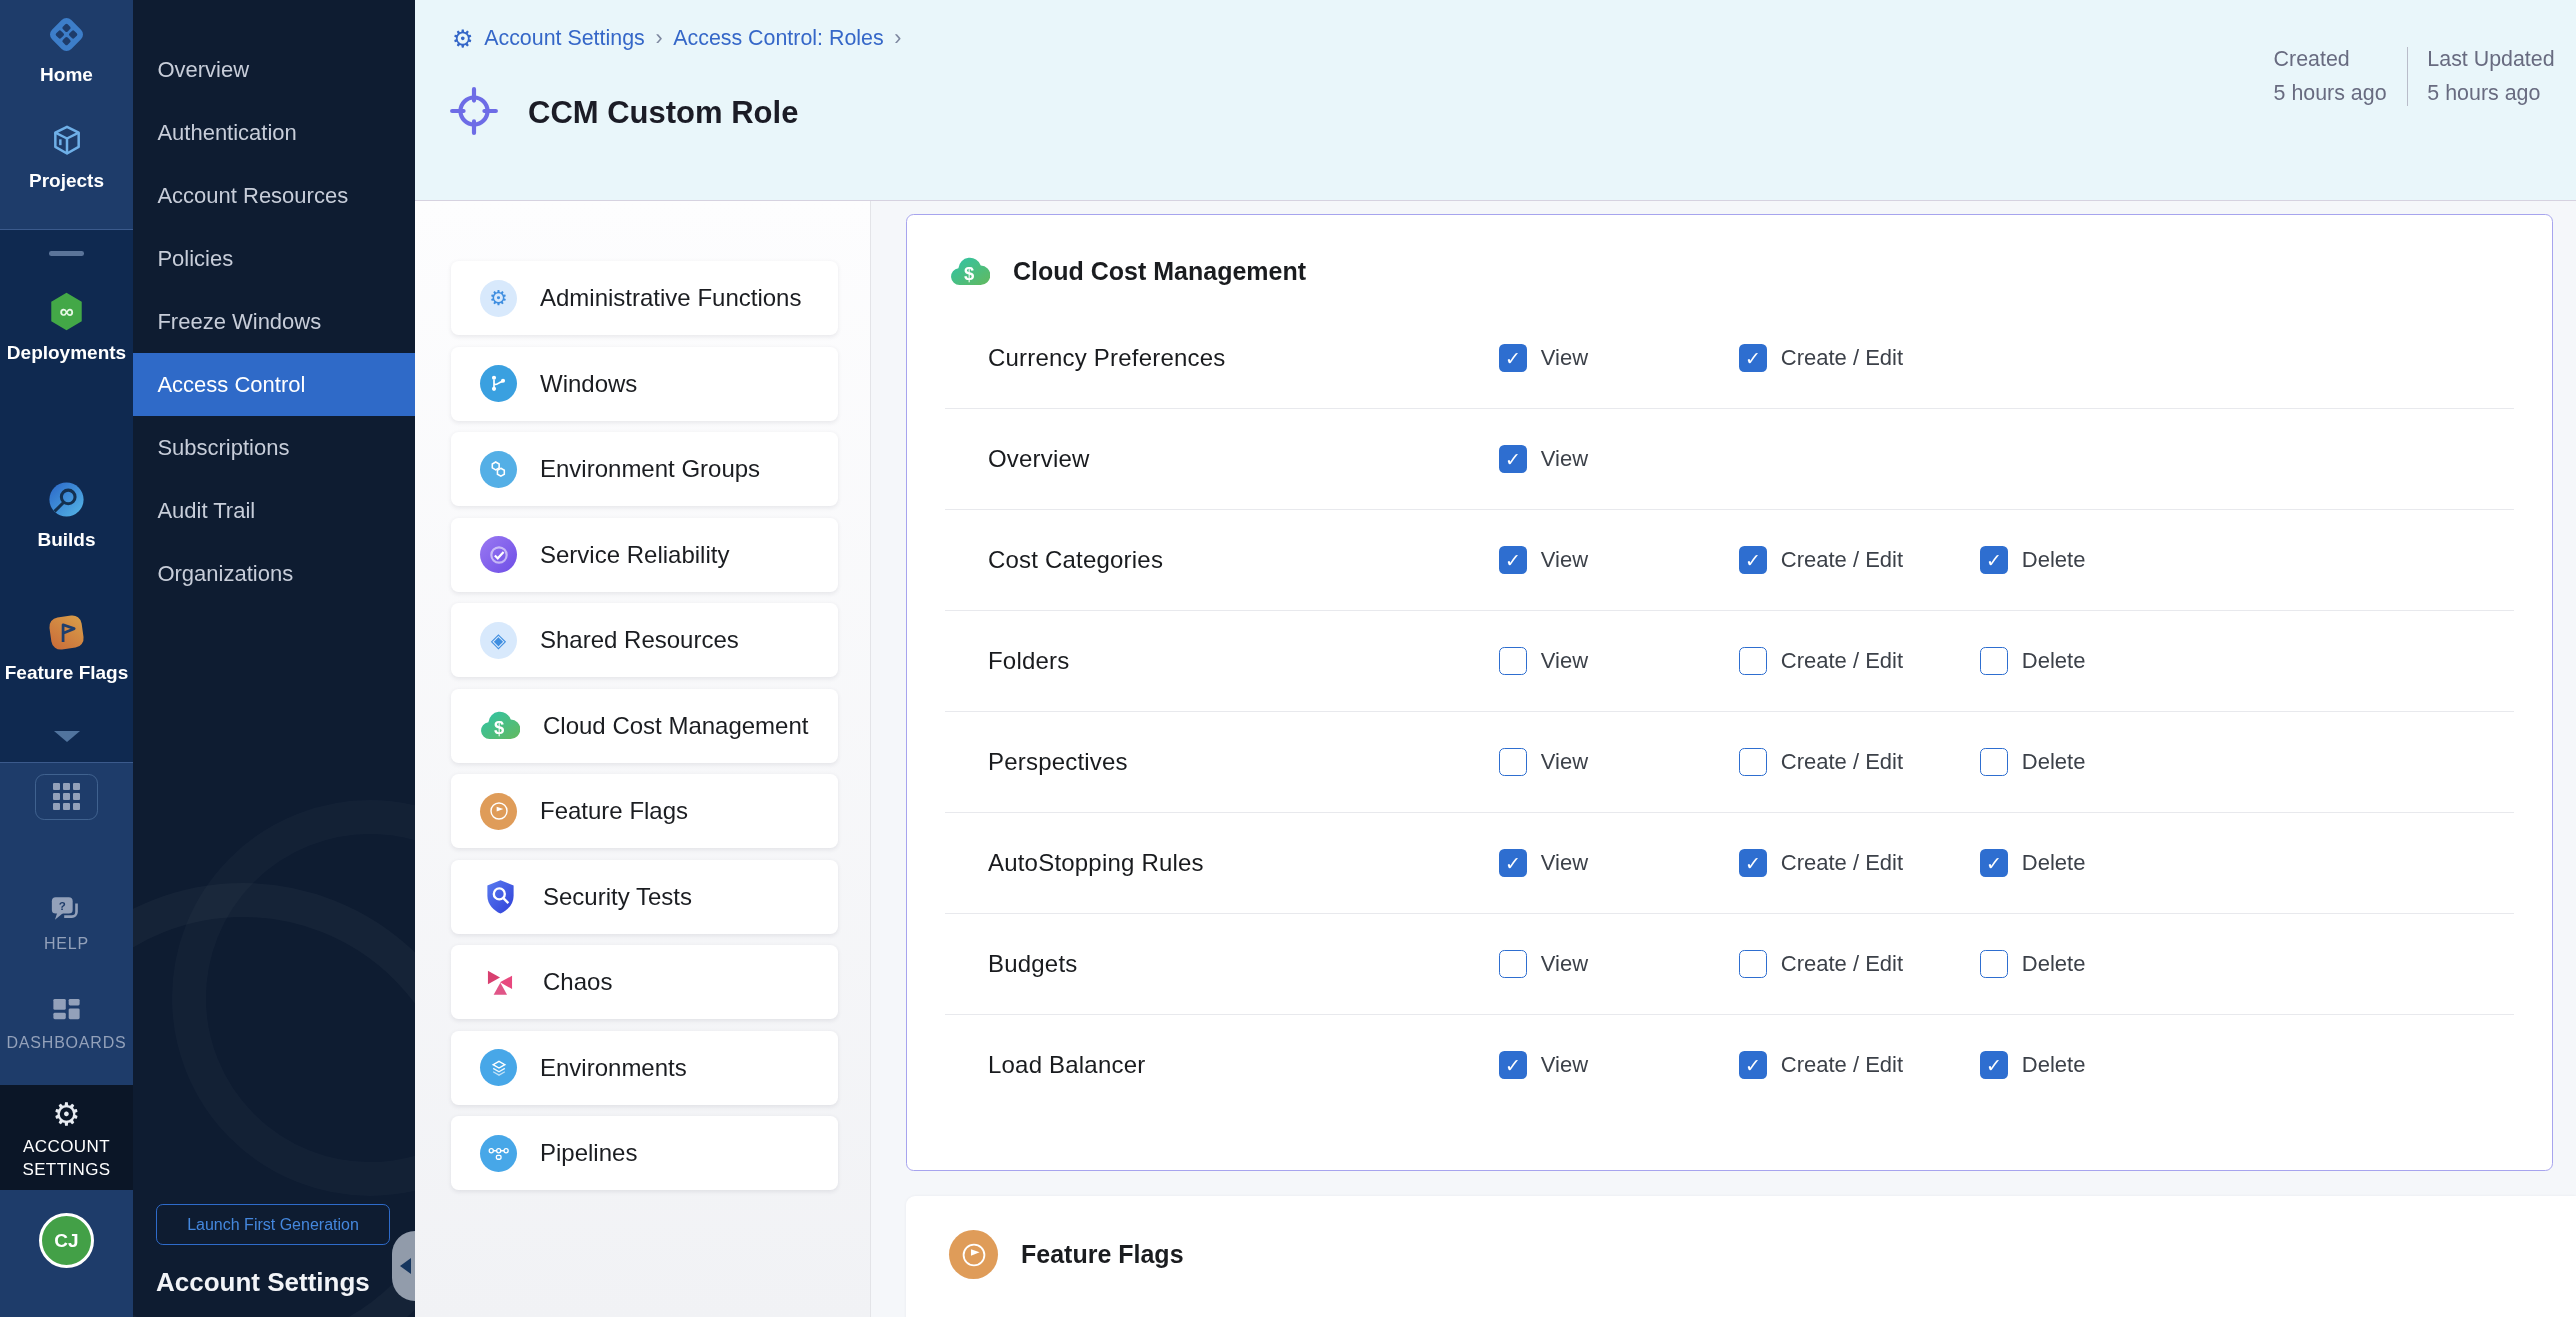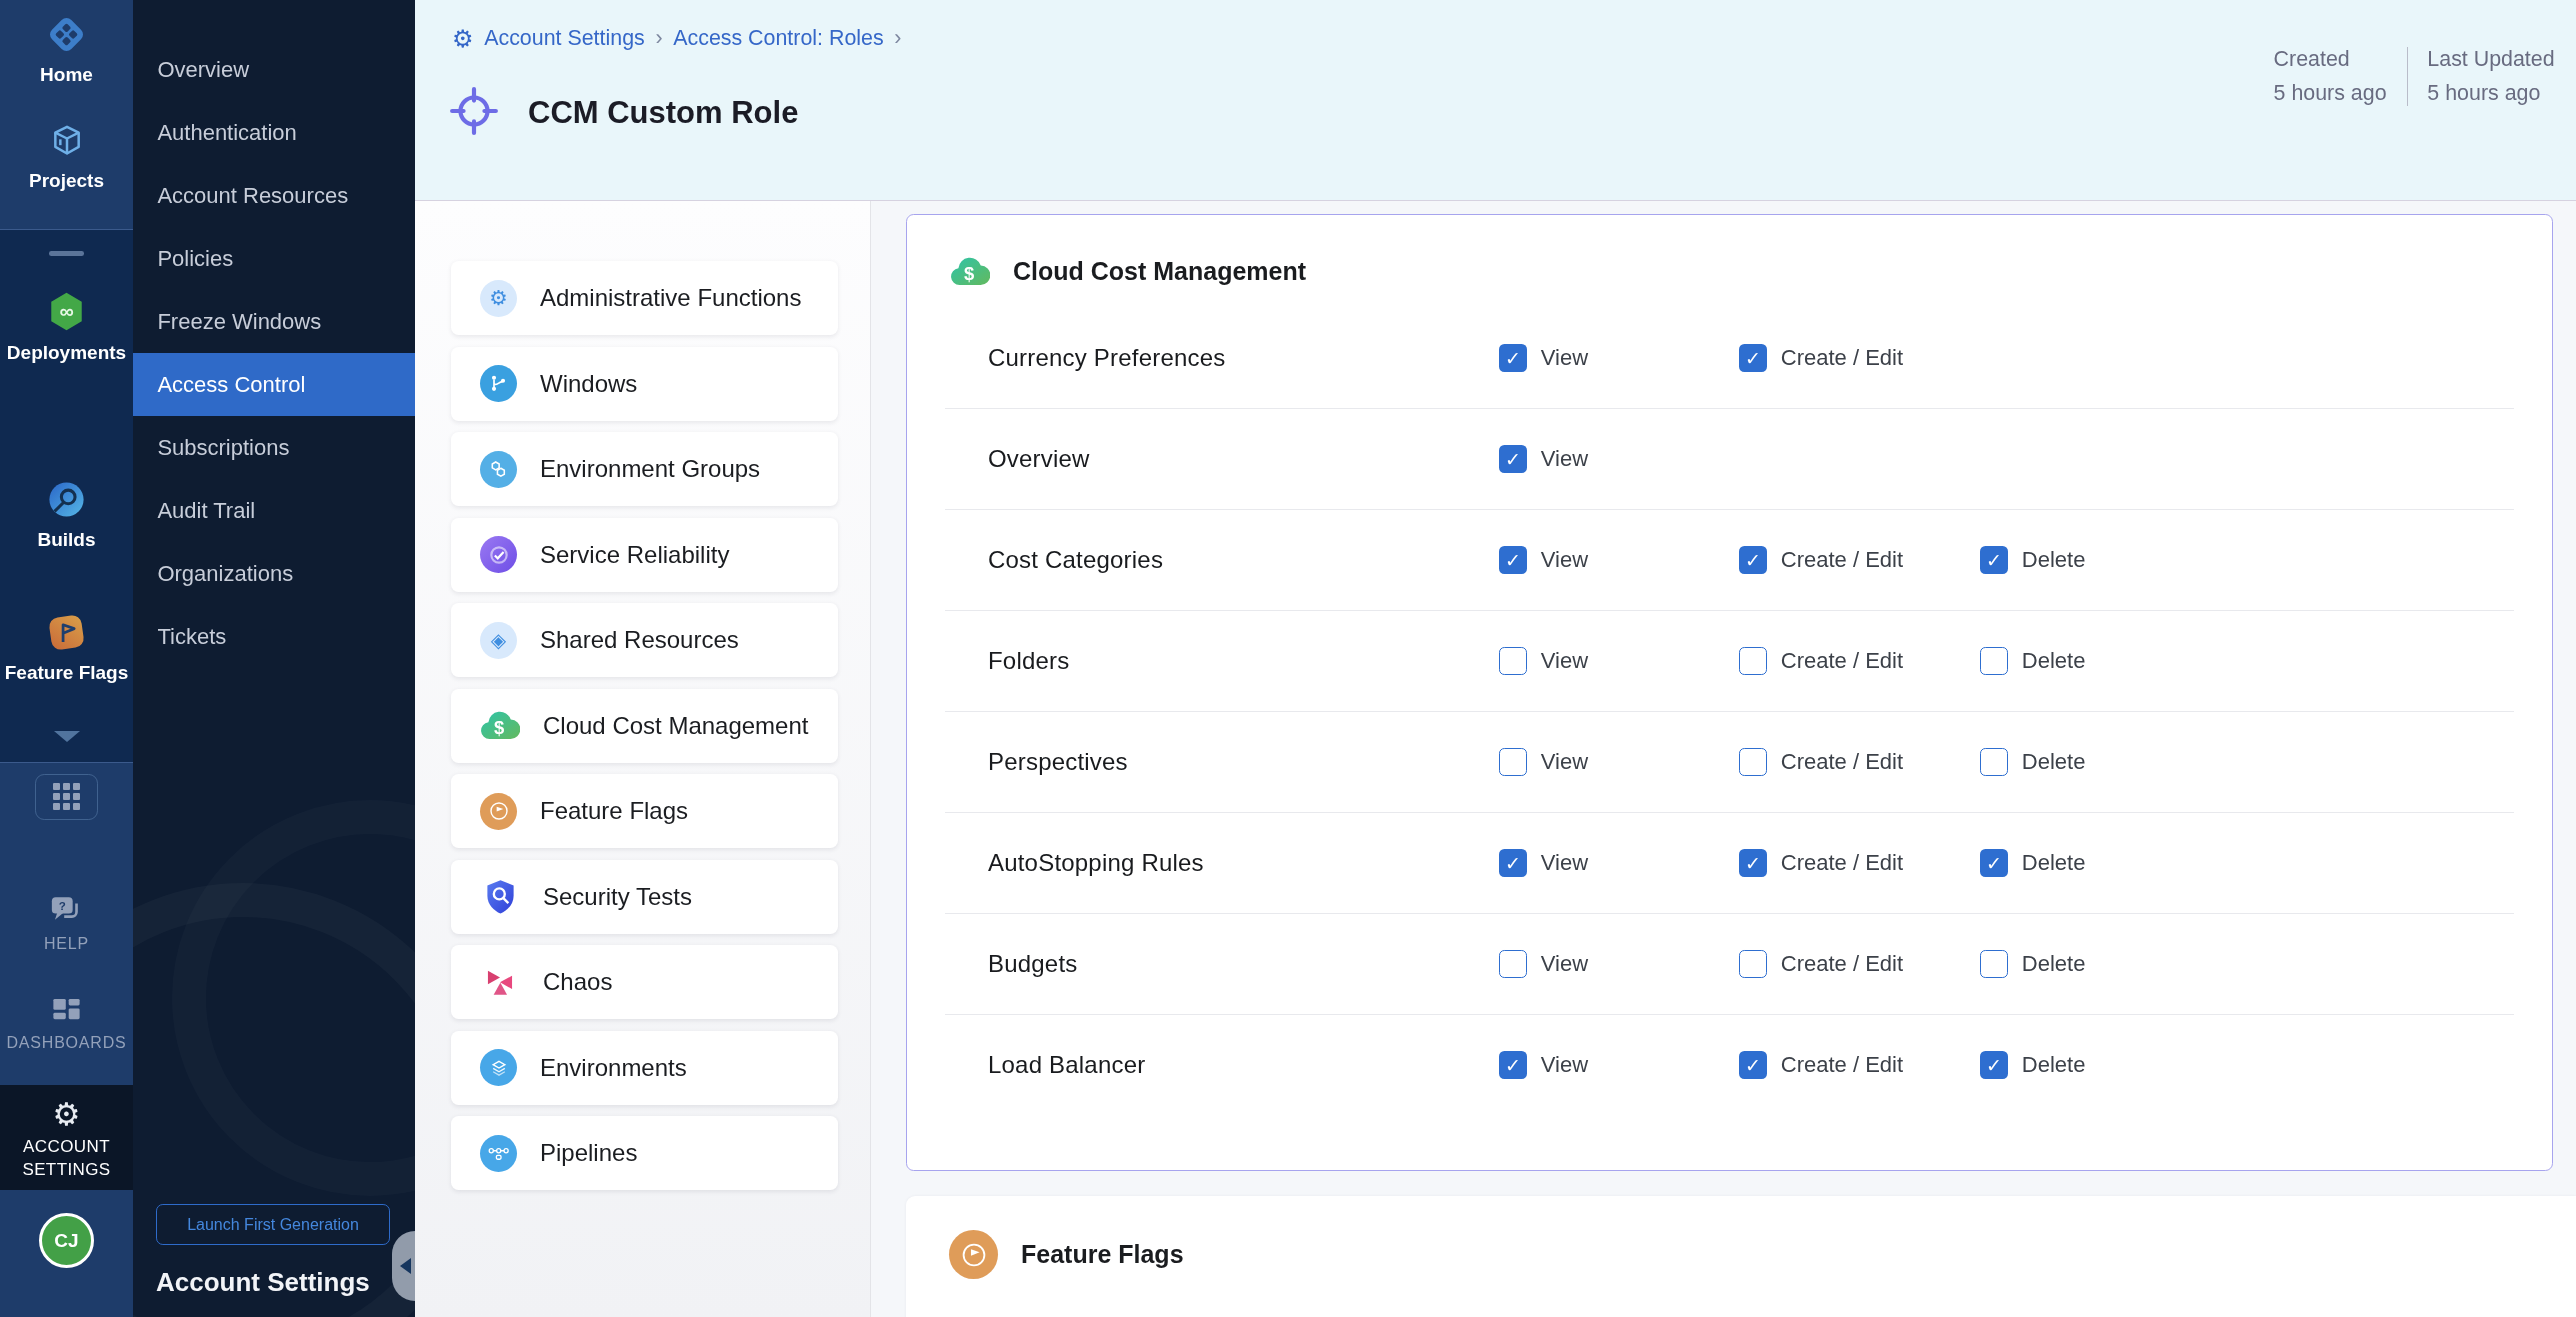--- a/index.html
+++ b/index.html
@@ -231,23 +231,20 @@
         </div>
         <div class="sb-item">
           <span>Subscriptions</span>
         </div>
         <div class="sb-item">
           <span>Audit Trail</span>
         </div>
         <div class="sb-item">
           <span>Organizations</span>
         </div>
-        <div class="sb-item">
-          <span>Tickets</span>
-        </div>
       </div>
     <button class="launch-btn">Launch First Generation</button>
     <div class="sb-title">Account Settings</div>
     <div class="collapse-handle">
       <span class="collapse-tri"></span>
     </div>
   </aside>
 
   <header class="band">
     <div class="crumbs">

